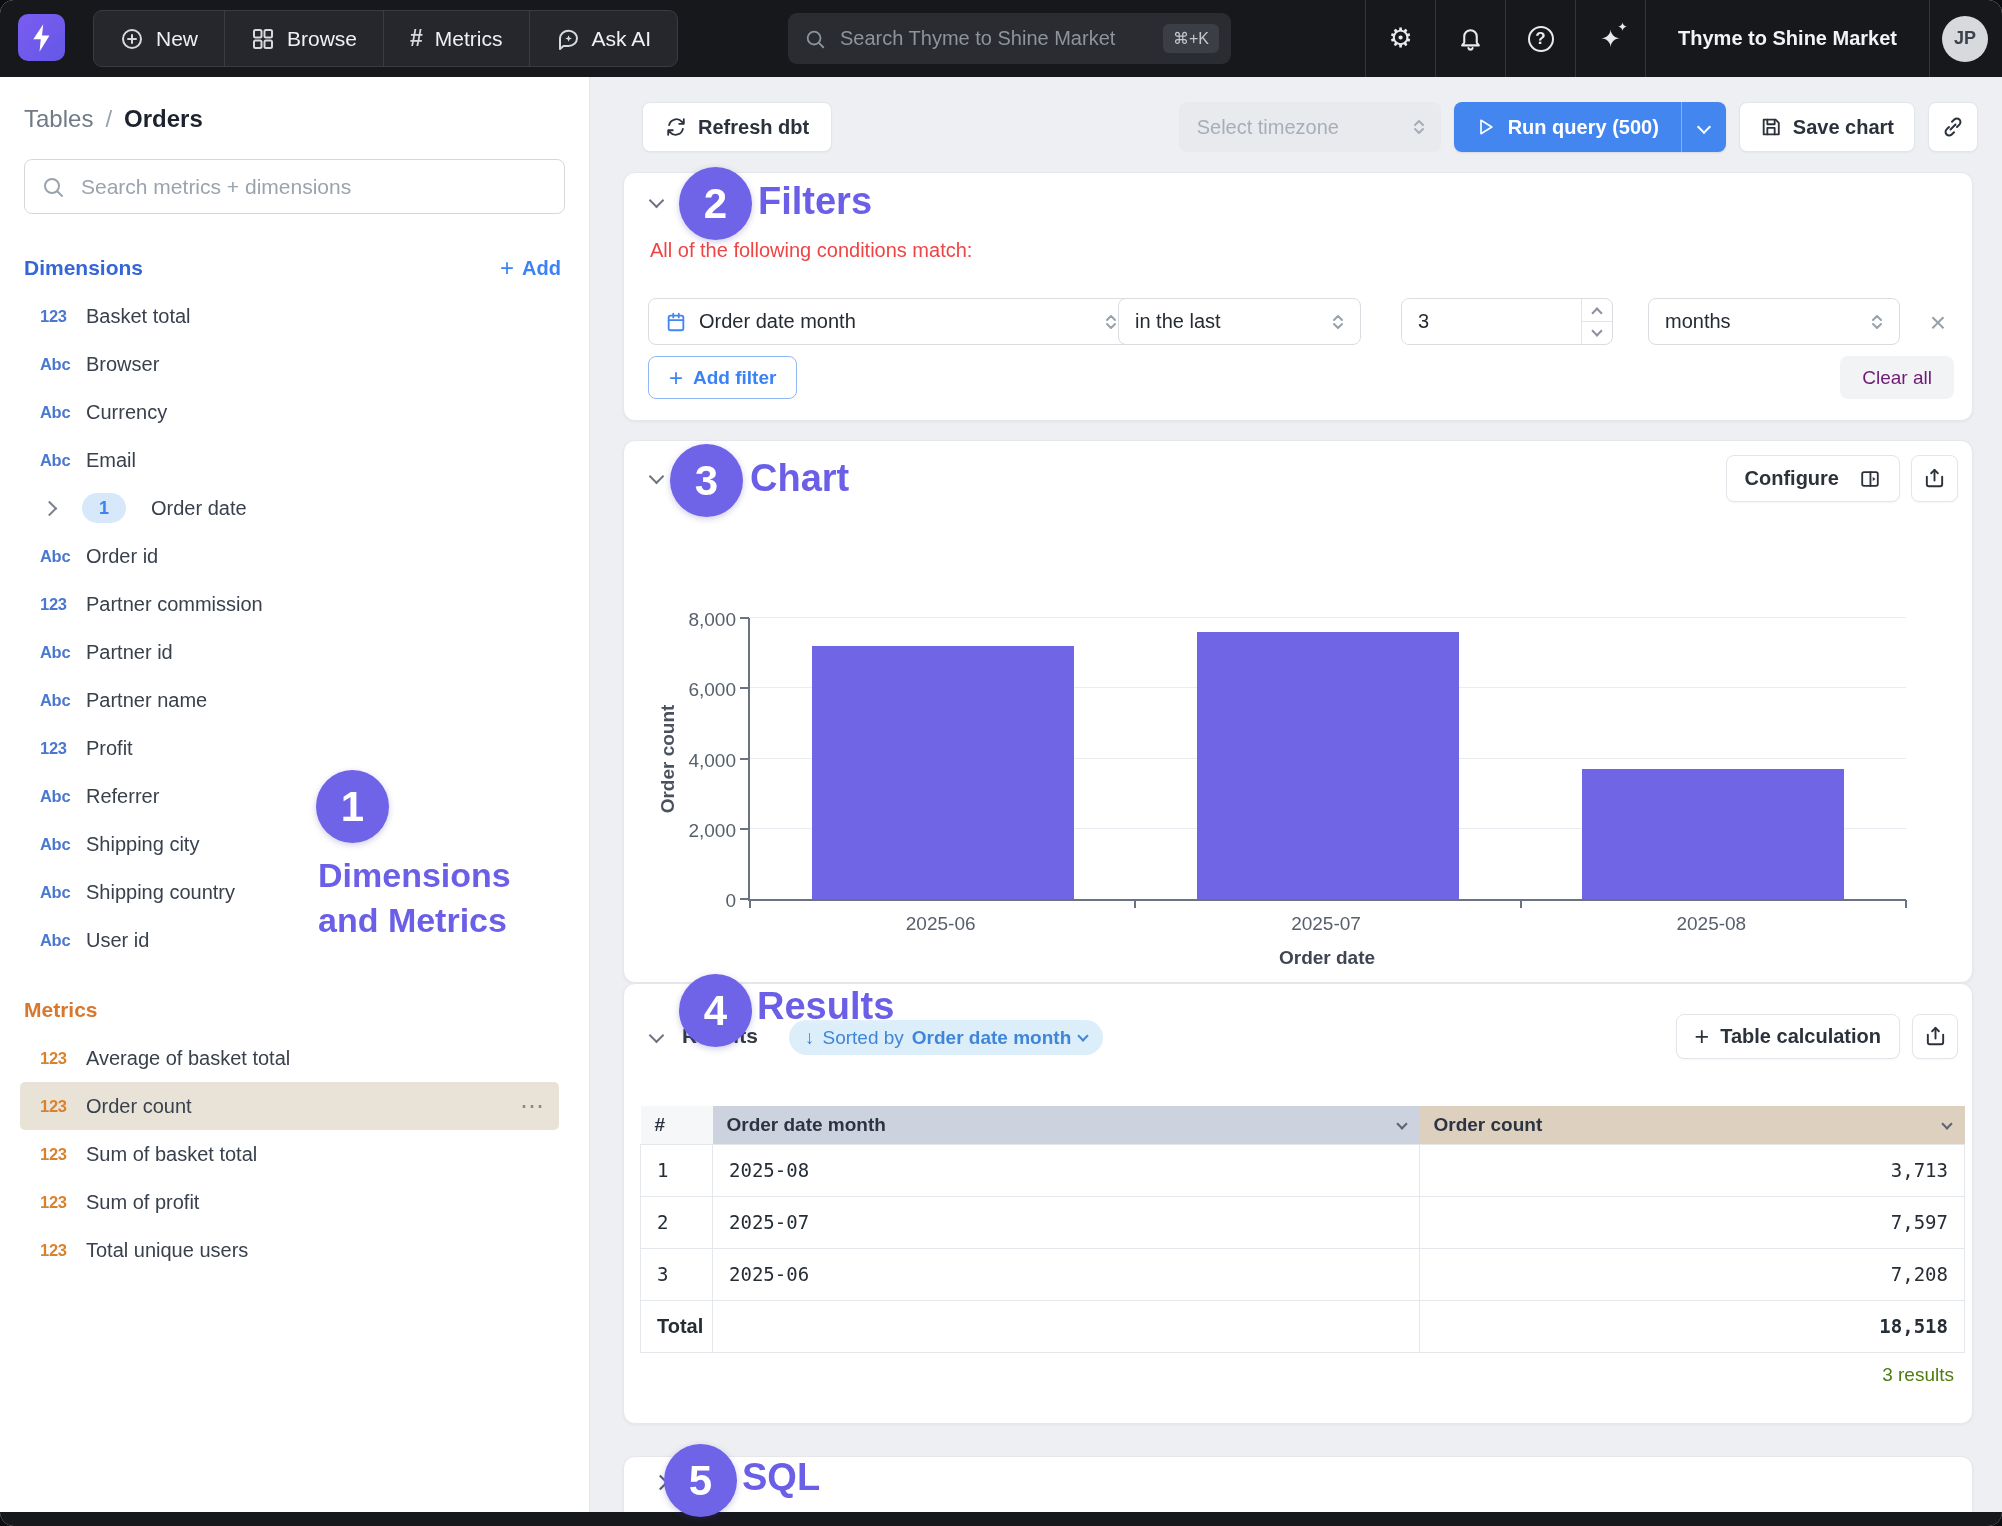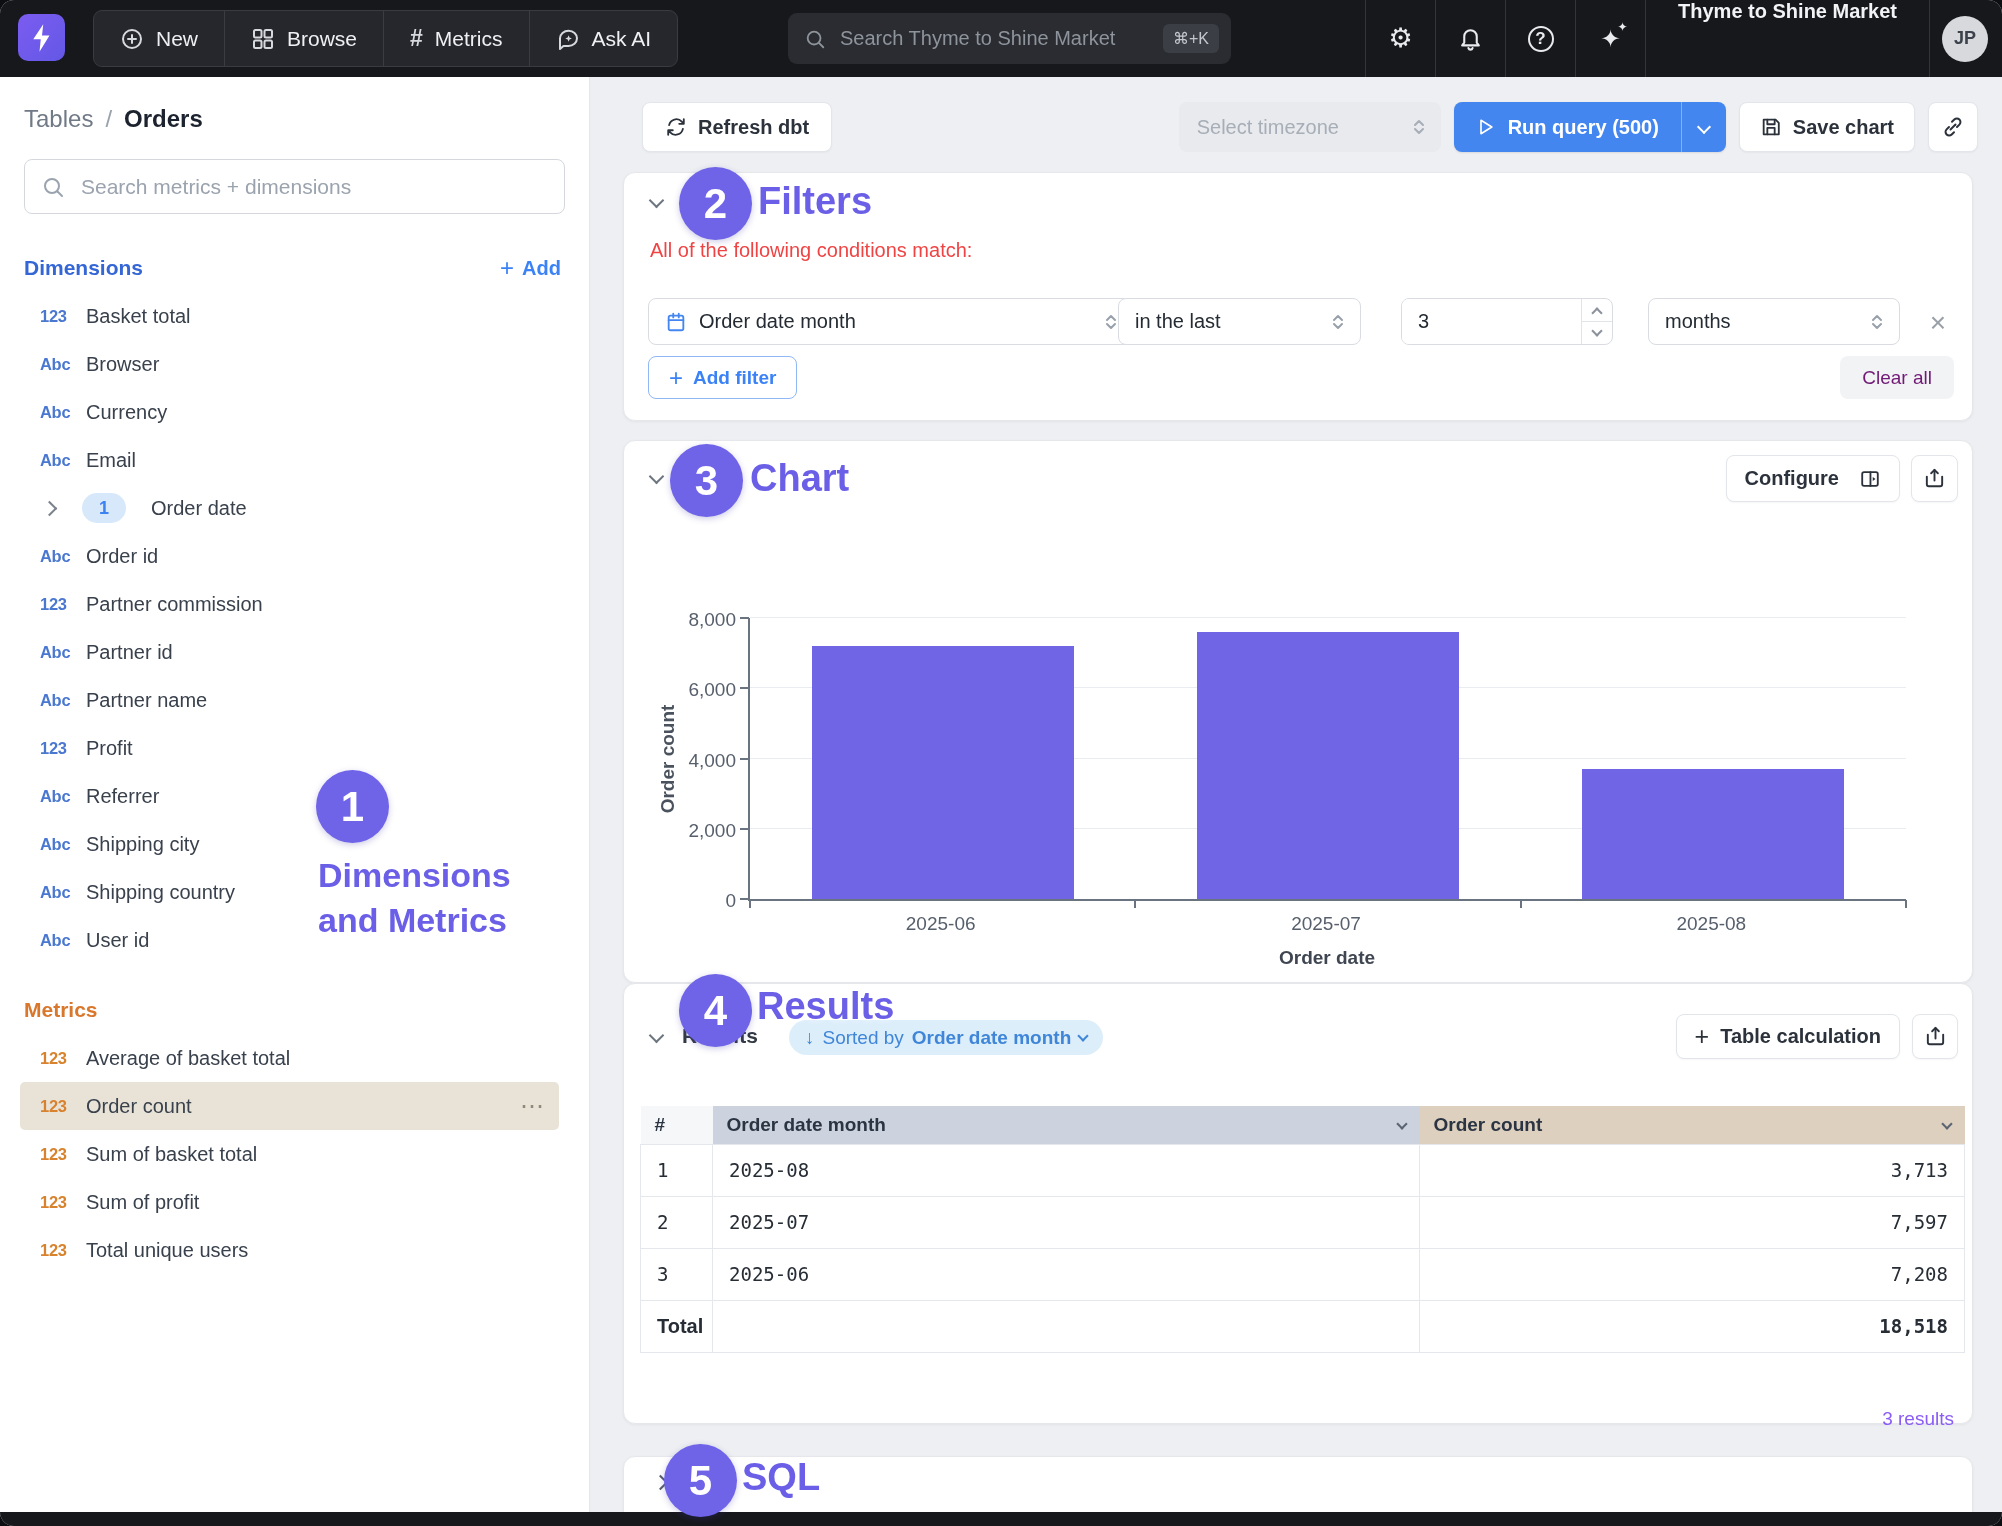--- a/index.html
+++ b/index.html
@@ -25,21 +25,21 @@
   .nav-search input::placeholder{color:#8e949c;}
   .kbd{background:#3b3e44;color:#c3c7cd;font-size:16px;border-radius:6px;padding:5px 10px;white-space:nowrap;}
   .nav-right{position:absolute;right:0;top:0;height:77px;display:flex;align-items:center;}
   .icon-cell{width:70px;height:77px;display:flex;align-items:center;justify-content:center;border-left:1px solid #33353a;cursor:pointer;}
   .icon-cell svg{stroke:#e8eaed;}
   .gear-char{font-size:27px;color:#e8eaed;line-height:1;}
   .help-circle{width:26px;height:26px;border:2px solid #e8eaed;border-radius:50%;color:#e8eaed;font-size:17px;font-weight:700;
     display:flex;align-items:center;justify-content:center;}
   .sparkle{position:relative;color:#e8eaed;font-size:24px;line-height:1;}
   .sparkle i{position:absolute;font-style:normal;font-size:12px;right:-7px;top:-6px;}
-  .org-cell{height:77px;display:flex;align-items:flex-start;padding:0 32px;border-left:1px solid #33353a;border-right:1px solid #33353a;
+  .org-cell{height:77px;display:flex;align-items:center;padding:0 32px;border-left:1px solid #33353a;border-right:1px solid #33353a;
     color:#f2f3f5;font-size:20px;font-weight:600;cursor:pointer;white-space:nowrap;}
   .avatar{width:46px;height:46px;border-radius:50%;background:#d7d9dc;color:#3c424b;font-size:18px;font-weight:700;
     display:flex;align-items:center;justify-content:center;margin:0 14px 0 12px;cursor:pointer;}
 
   
   .sidebar{position:absolute;left:0;top:77px;width:590px;bottom:14px;background:#ffffff;border-right:1px solid #e4e6ea;overflow:hidden;}
   .breadcrumb{margin:28px 24px 0 24px;font-size:24px;color:#707a86;display:flex;gap:12px;align-items:baseline;}
   .breadcrumb .sep{color:#9aa2ac;}
   .breadcrumb .current{color:#1c232e;font-weight:700;}
   .side-search{margin:26px 24px 0 24px;height:55px;border:1.5px solid #d4d8dd;border-radius:8px;
@@ -155,21 +155,21 @@
   th.h-dim{background:#ccd3de;}
   th.h-met{background:#ddd0bf;}
   th .chev-d{position:absolute;right:14px;top:14px;width:8px;height:8px;border-width:2px;border-color:#5b6472;}
   table.results td{height:52px;border:1px solid #e4e7ec;padding:0 16px;background:#fff;
     font-family:"DejaVu Sans Mono",monospace;font-size:19px;}
   td.td-idx{text-align:left;padding-left:16px;border-left:1px solid #e4e7ec;}
   td.td-met{text-align:right;padding-right:22px;}
   tr.total-row td{border-top:1px solid #c9cdd4;}
   tr.total-row .total-label{font-family:"Liberation Sans",sans-serif;font-weight:700;font-size:20px;}
   tr.total-row .td-met{font-weight:700;}
-  .results-count{position:absolute;right:18px;top:380px;font-size:19px;color:#8b5cf6;margin-top:44px;}
+  .results-count{position:absolute;right:18px;top:380px;font-size:19px;color:#4d7c0f;}
 
   
   .sql-card{top:1379px;height:58px;border-bottom-left-radius:0;border-bottom-right-radius:0;}
 
   .bottom-strip{position:absolute;left:0;bottom:0;width:100%;height:14px;background:#17181c;}
 
   
   .annotations{position:absolute;left:0;top:0;width:100%;height:100%;pointer-events:none;z-index:50;}
   .ann-circle{position:absolute;width:73px;height:73px;border-radius:50%;background:#6f63e8;color:#fff;
     font-size:42px;font-weight:700;display:flex;align-items:center;justify-content:center;

